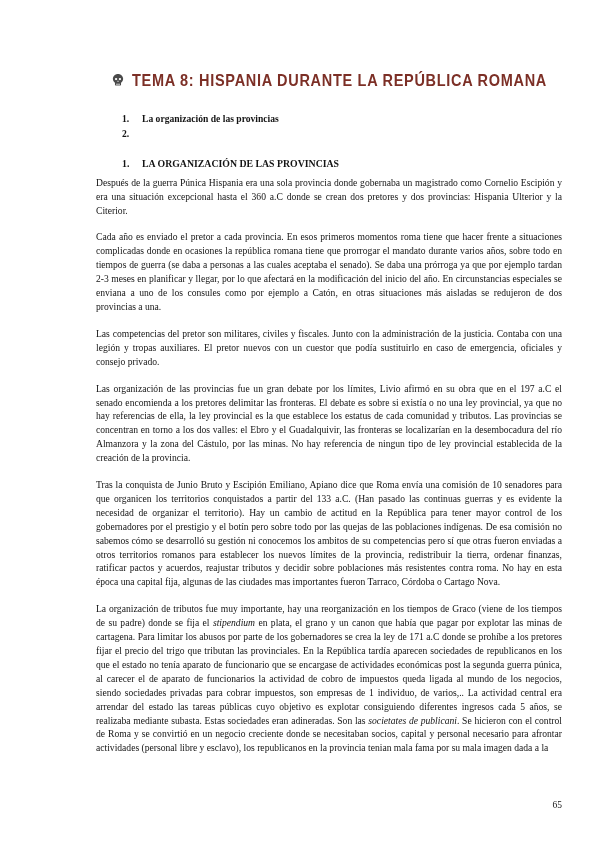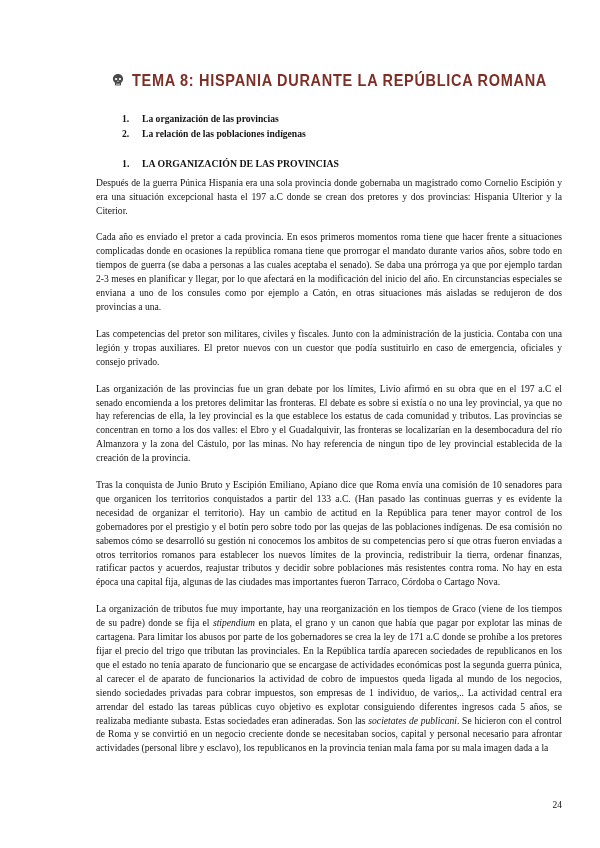--- a/index.html
+++ b/index.html
@@ -87,36 +87,35 @@
     <span class="title-text">TEMA 8: HISPANIA DURANTE LA REPÚBLICA ROMANA</span>
   </div>
 
   <div class="toc">
     <div class="toc-item">
       <span class="toc-num">1.</span>
       <span class="toc-label">La organización de las provincias</span>
     </div>
     <div class="toc-item">
       <span class="toc-num">2.</span>
-      <span class="toc-label">La relación de las poblaciones indígenas</span>
     </div>
   </div>
 
   <div class="section-heading">
     <span class="section-num">1.</span>
     <span class="section-title">LA ORGANIZACIÓN DE LAS PROVINCIAS</span>
   </div>
 
-  <p class="body">Después de la guerra Púnica Hispania era una sola provincia donde gobernaba un magistrado como Cornelio Escipión y era una situación excepcional hasta el 197 a.C donde se crean dos pretores y dos provincias: Hispania Ulterior y la Citerior.</p>
+  <p class="body">Después de la guerra Púnica Hispania era una sola provincia donde gobernaba un magistrado como Cornelio Escipión y era una situación excepcional hasta el 360 a.C donde se crean dos pretores y dos provincias: Hispania Ulterior y la Citerior.</p>
 
   <p class="body">Cada año es enviado el pretor a cada provincia. En esos primeros momentos roma tiene que hacer frente a situaciones complicadas donde en ocasiones la república romana tiene que prorrogar el mandato durante varios años, sobre todo en tiempos de guerra (se daba a personas a las cuales aceptaba el senado). Se daba una prórroga ya que por ejemplo tardan 2-3 meses en planificar y llegar, por lo que afectará en la modificación del inicio del año. En circunstancias especiales se enviana a uno de los consules como por ejemplo a Catón, en otras situaciones más aisladas se redujeron de dos provincias a una.</p>
 
   <p class="body">Las competencias del pretor son militares, civiles y fiscales. Junto con la administración de la justicia. Contaba con una legión y tropas auxiliares. El pretor nuevos con un cuestor que podía sustituirlo en caso de emergencia, oficiales y consejo privado.</p>
 
   <p class="body">Las organización de las provincias fue un gran debate por los límites, Livio afirmó en su obra que en el 197 a.C el senado encomienda a los pretores delimitar las fronteras. El debate es sobre si existía o no una ley provincial, ya que no hay referencias de ella, la ley provincial es la que establece los estatus de cada comunidad y tributos. Las provincias se concentran en torno a los dos valles: el Ebro y el Guadalquivir, las fronteras se localizarían en la desembocadura del río Almanzora y la zona del Cástulo, por las minas. No hay referencia de ningun tipo de ley provincial establecida de la creación de la provincia.</p>
 
   <p class="body">Tras la conquista de Junio Bruto y Escipión Emiliano, Apiano dice que Roma envía una comisión de 10 senadores para que organicen los territorios conquistados a partir del 133 a.C. (Han pasado las continuas guerras y es evidente la necesidad de organizar el territorio). Hay un cambio de actitud en la República para tener mayor control de los gobernadores por el prestigio y el botín pero sobre todo por las quejas de las poblaciones indígenas. De esa comisión no sabemos cómo se desarrolló su gestión ni conocemos los ambitos de su competencias pero sí que otras fueron enviadas a otros territorios romanos para establecer los nuevos límites de la provincia, redistribuir la tierra, ordenar finanzas, ratificar pactos y acuerdos, reajustar tributos y decidir sobre poblaciones más resistentes contra roma. No hay en esta época una capital fija, algunas de las ciudades mas importantes fueron Tarraco, Córdoba o Cartago Nova.</p>
 
   <p class="body"><span>La organización de tributos fue muy importante, hay una reorganización en los tiempos de Graco (viene de los tiempos de su padre) donde se fija el </span><em>stipendium</em><span> en plata, el grano y un canon que había que pagar por explotar las minas de cartagena. Para limitar los abusos por parte de los gobernadores se crea la ley de 171 a.C donde se prohíbe a los pretores fijar el precio del trigo que tributan las provinciales. En la República tardía aparecen sociedades de republicanos en los que el estado no tenía aparato de funcionario que se encargase de actividades económicas post la segunda guerra púnica, al carecer el de aparato de funcionarios la actividad de cobro de impuestos queda ligada al mundo de los negocios, siendo sociedades privadas para cobrar impuestos, son empresas de 1 individuo, de varios,.. La actividad central era arrendar del estado las tareas públicas cuyo objetivo es explotar consiguiendo diferentes ingresos cada 5 años, se realizaba mediante subasta. Estas sociedades eran adineradas. Son las </span><em>societates de publicani</em><span>. Se hicieron con el control de Roma y se convirtió en un negocio creciente donde se necesitaban socios, capital y personal necesario para afrontar actividades (personal libre y esclavo), los republicanos en la provincia tenian mala fama por su mala imagen dada a la</span></p>
 
-  <div class="page-number">24</div>
+  <div class="page-number">65</div>
 
 </div>
 
 </body></html>

